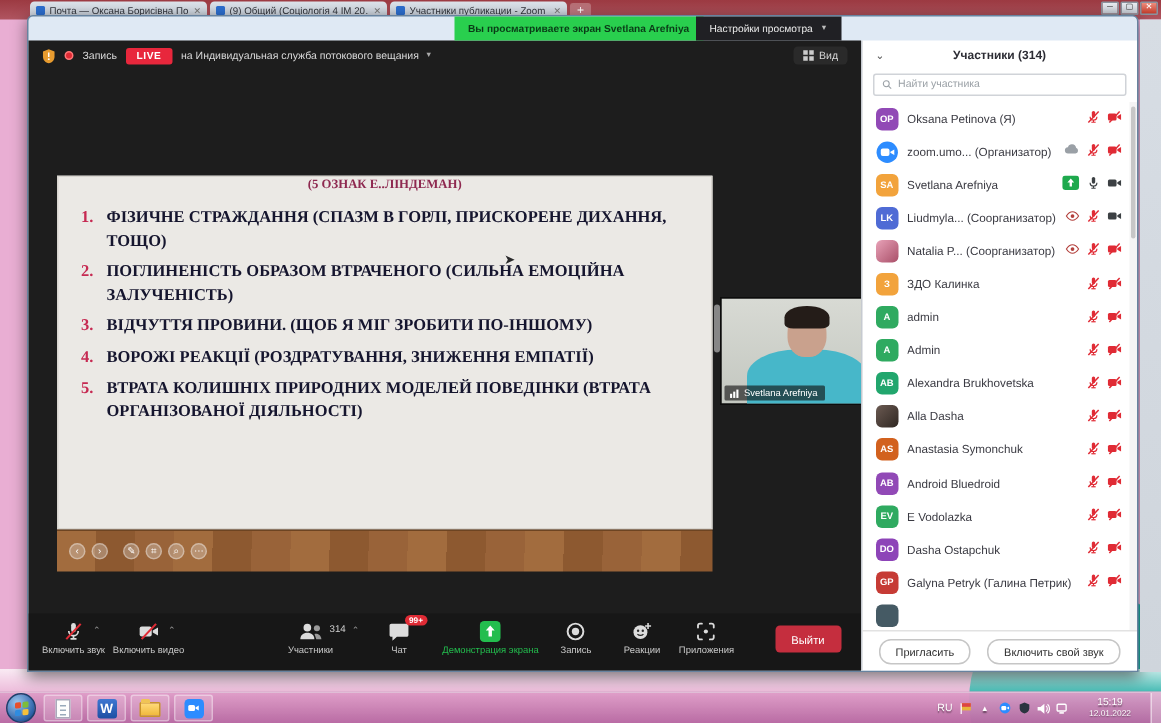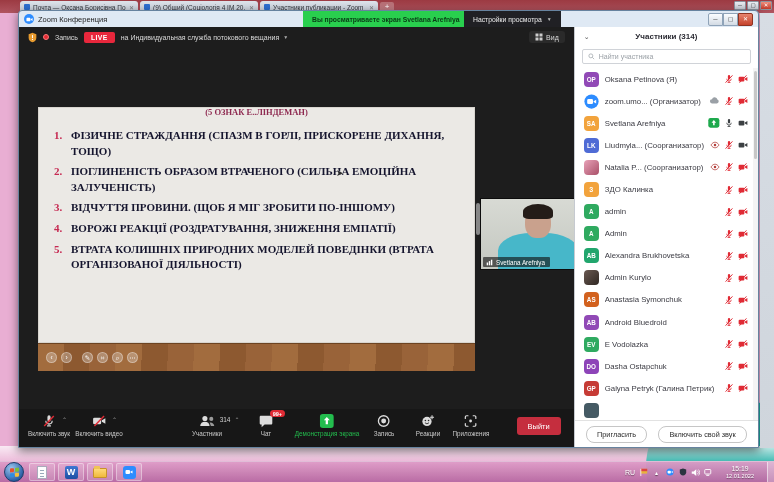--- a/index.html
+++ b/index.html
@@ -43,21 +43,21 @@
   .mhead{height:20px;display:flex;align-items:center;gap:6px;padding:0 9px;font-size:7px;color:#d9d9d9}
   .recdot{width:6px;height:6px;border-radius:50%;background:#e02b35;border:1px solid #f77}
   .live{background:#e8273c;color:#fff;font-weight:bold;font-size:6.8px;padding:2px 7px;border-radius:2px;letter-spacing:.4px}
   .stream{display:flex;align-items:center;gap:4px}
   .stream .car{font-size:5px;color:#aaa}
   .viewbtn{margin-left:auto;display:flex;align-items:center;gap:3px;background:#2a2a2a;border-radius:3px;padding:2px 6px}
 
   .slide{position:absolute;left:19px;top:73px;width:437px;height:264px}
   .slide-light{height:236px;background:#ebe9e5;position:relative;box-shadow:inset 0 0 0 1px #d8d5cf}
   .stitle{margin-top:9px;text-align:center;font-family:"Liberation Serif",serif;font-weight:bold;font-size:17px;color:#8e2950;letter-spacing:.4px}
-  .ssub{text-align:center;font-family:"Liberation Serif",serif;font-weight:bold;font-size:8.5px;color:#8e2950;margin-top:7px}
+  .ssub{text-align:center;font-family:"Liberation Serif",serif;font-weight:bold;font-size:8.5px;color:#8e2950;margin-top:17px}
   .slist{margin:11px 26px 0 16px}
   .sitem{display:flex;font-family:"Liberation Serif",serif;font-weight:bold;font-size:11px;line-height:1.42;color:#15152e;margin-bottom:5px}
   .sitem .num{width:17px;flex-shrink:0;color:#c62a52}
   .sitem.u .stext{text-decoration-color:#c62a52;text-decoration-thickness:1.5px;text-underline-offset:2.5px}
   .wood{height:28px;background:repeating-linear-gradient(92deg,#a26c3e 0 26px,#8d5930 26px 52px,#996339 52px 78px);border-top:1px solid #6d4422;position:relative}
   .sctl{position:absolute;left:8px;bottom:8px;display:flex;gap:4px}
   .sbtn{width:11px;height:11px;border-radius:50%;background:rgba(235,235,235,.3);border:1px solid rgba(255,255,255,.35);color:#fff;font-size:6.5px;line-height:9px;text-align:center}
   .sbtn.gap{margin-left:6px}
   .sharescroll{position:absolute;left:457px;top:176px;width:4px;height:32px;background:#9a9a9a;border-radius:2px;opacity:.85}
 
@@ -145,34 +145,20 @@
         <div class="btab-new">+</div>
       </div>
     <div class="bwin-ctl">
       <span>─</span>
       <span>▢</span>
       <span class="bclose">✕</span>
     </div>
   </div>
 
   <div class="zwin">
-    <div class="ztitle">
-      <span class="zlogo">
-        <svg width="7" height="7" viewBox="0 0 16 16">
-            <rect x="1" y="4" width="9" height="8" rx="2" fill="#fff"></rect>
-            <path d="M10.6 7.4 15 4.8v6.4l-4.4-2.6z" fill="#fff"></path>
-          </svg>
-      </span>
-      <span class="t">Zoom Конференция</span>
-      <div class="aero">
-        <span>─</span>
-        <span>▢</span>
-        <span class="close">✕</span>
-      </div>
-    </div>
     <div class="banner">Вы просматриваете экран Svetlana Arefniya</div>
     <div class="viewset">
       <span>Настройки просмотра</span>
       <span class="car">▼</span>
     </div>
 
     <div class="zcontent">
 
       <div class="meeting">
         <div class="mhead">
@@ -533,21 +519,21 @@
                   </svg></span>
                 <span><svg width="10" height="10" viewBox="0 0 16 16">
                     <rect x="1" y="4.2" width="9.2" height="7.6" rx="1.6" fill="#e02b35"></rect>
                     <path d="M11 7.2 15 4.9v6.2l-4-2.3z" fill="#e02b35"></path>
                     <line x1="2.5" y1="13.8" x2="13.5" y2="2.2" stroke="#e02b35" stroke-width="1.6"></line>
                   </svg></span>
               </div>
             </div>
             <div class="prow">
               <div class="pavatar" style="background: linear-gradient(135deg, rgb(107, 90, 82), rgb(47, 39, 34));"></div>
-              <div class="pname">Admin Kurylo</div>
+              <div class="pname">Alla Dasha</div>
               <div class="picons">
                 <span><svg width="10" height="10" viewBox="0 0 16 16">
                     <rect x="6.2" y="1.5" width="3.6" height="7.2" rx="1.8" fill="#e02b35"></rect>
                     <path d="M4.4 7.6a3.6 3.6 0 0 0 7.2 0" fill="none" stroke="#e02b35" stroke-width="1.3"></path>
                     <line x1="8" y1="11.3" x2="8" y2="13.2" stroke="#e02b35" stroke-width="1.3"></line>
                     <line x1="5.7" y1="13.6" x2="10.3" y2="13.6" stroke="#e02b35" stroke-width="1.3"></line>
                     <line x1="2.5" y1="13.8" x2="13.5" y2="2.2" stroke="#e02b35" stroke-width="1.6"></line>
                   </svg></span>
                 <span><svg width="10" height="10" viewBox="0 0 16 16">
                     <rect x="1" y="4.2" width="9.2" height="7.6" rx="1.6" fill="#e02b35"></rect>

